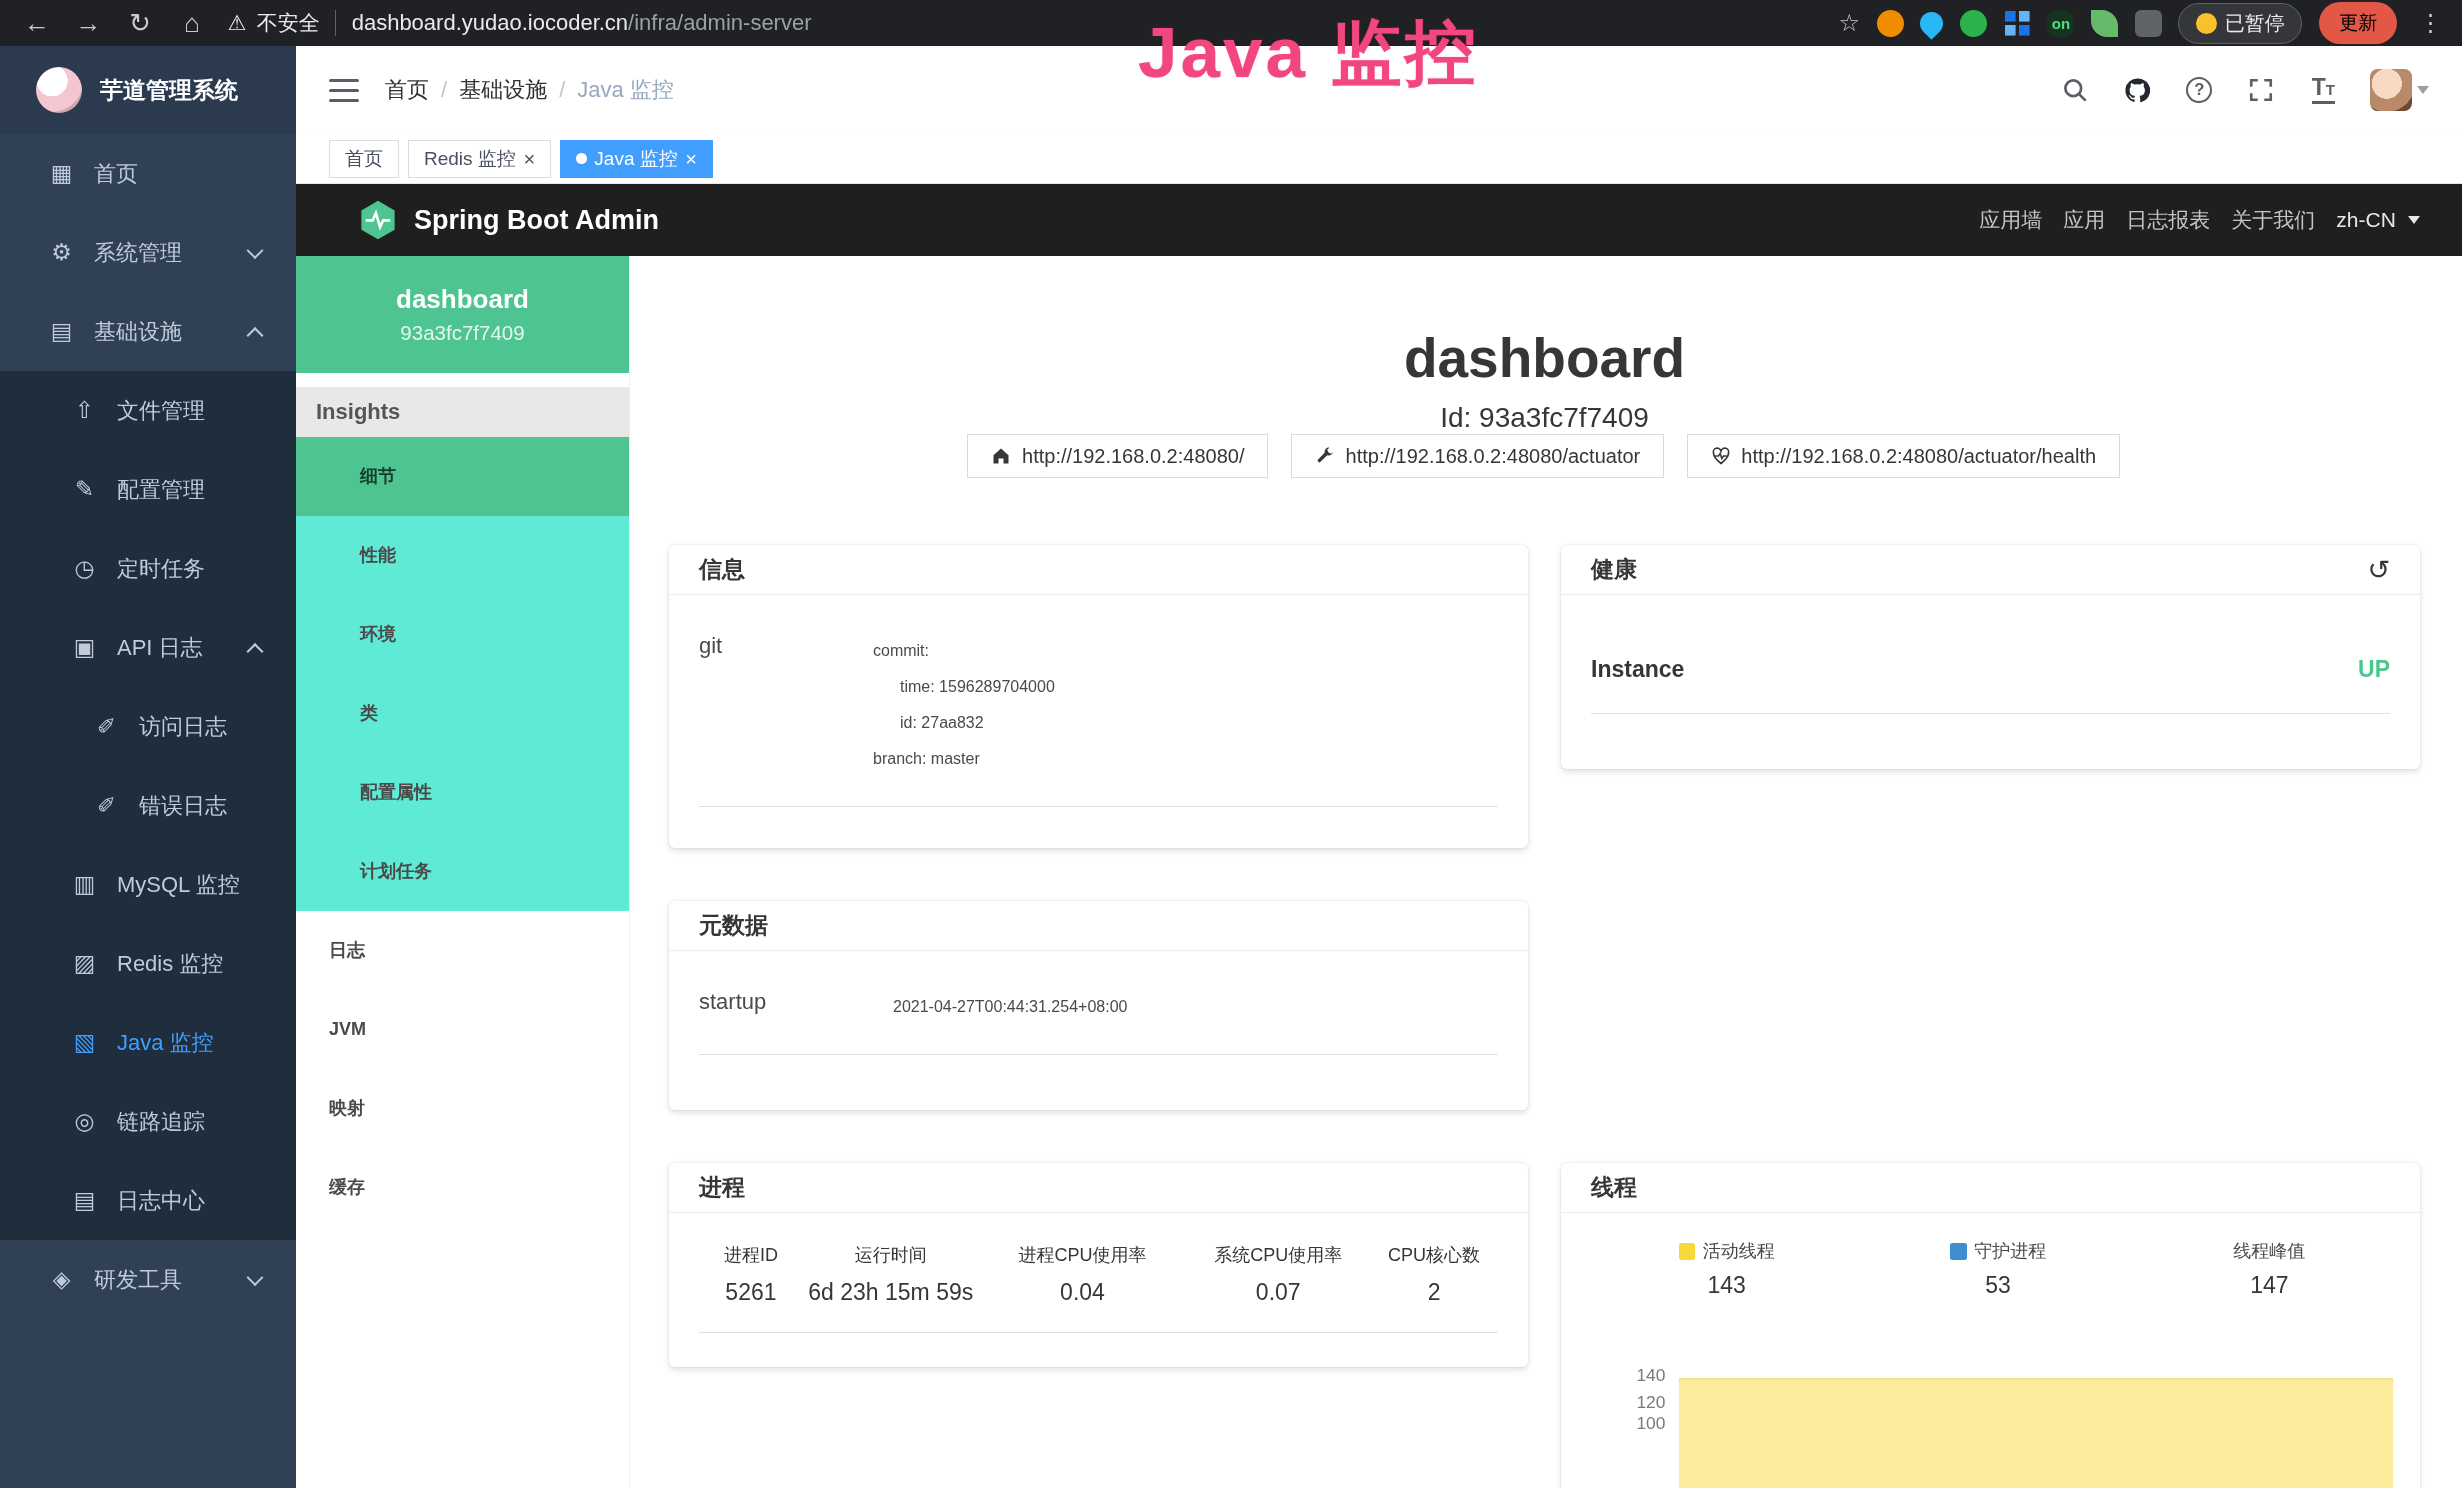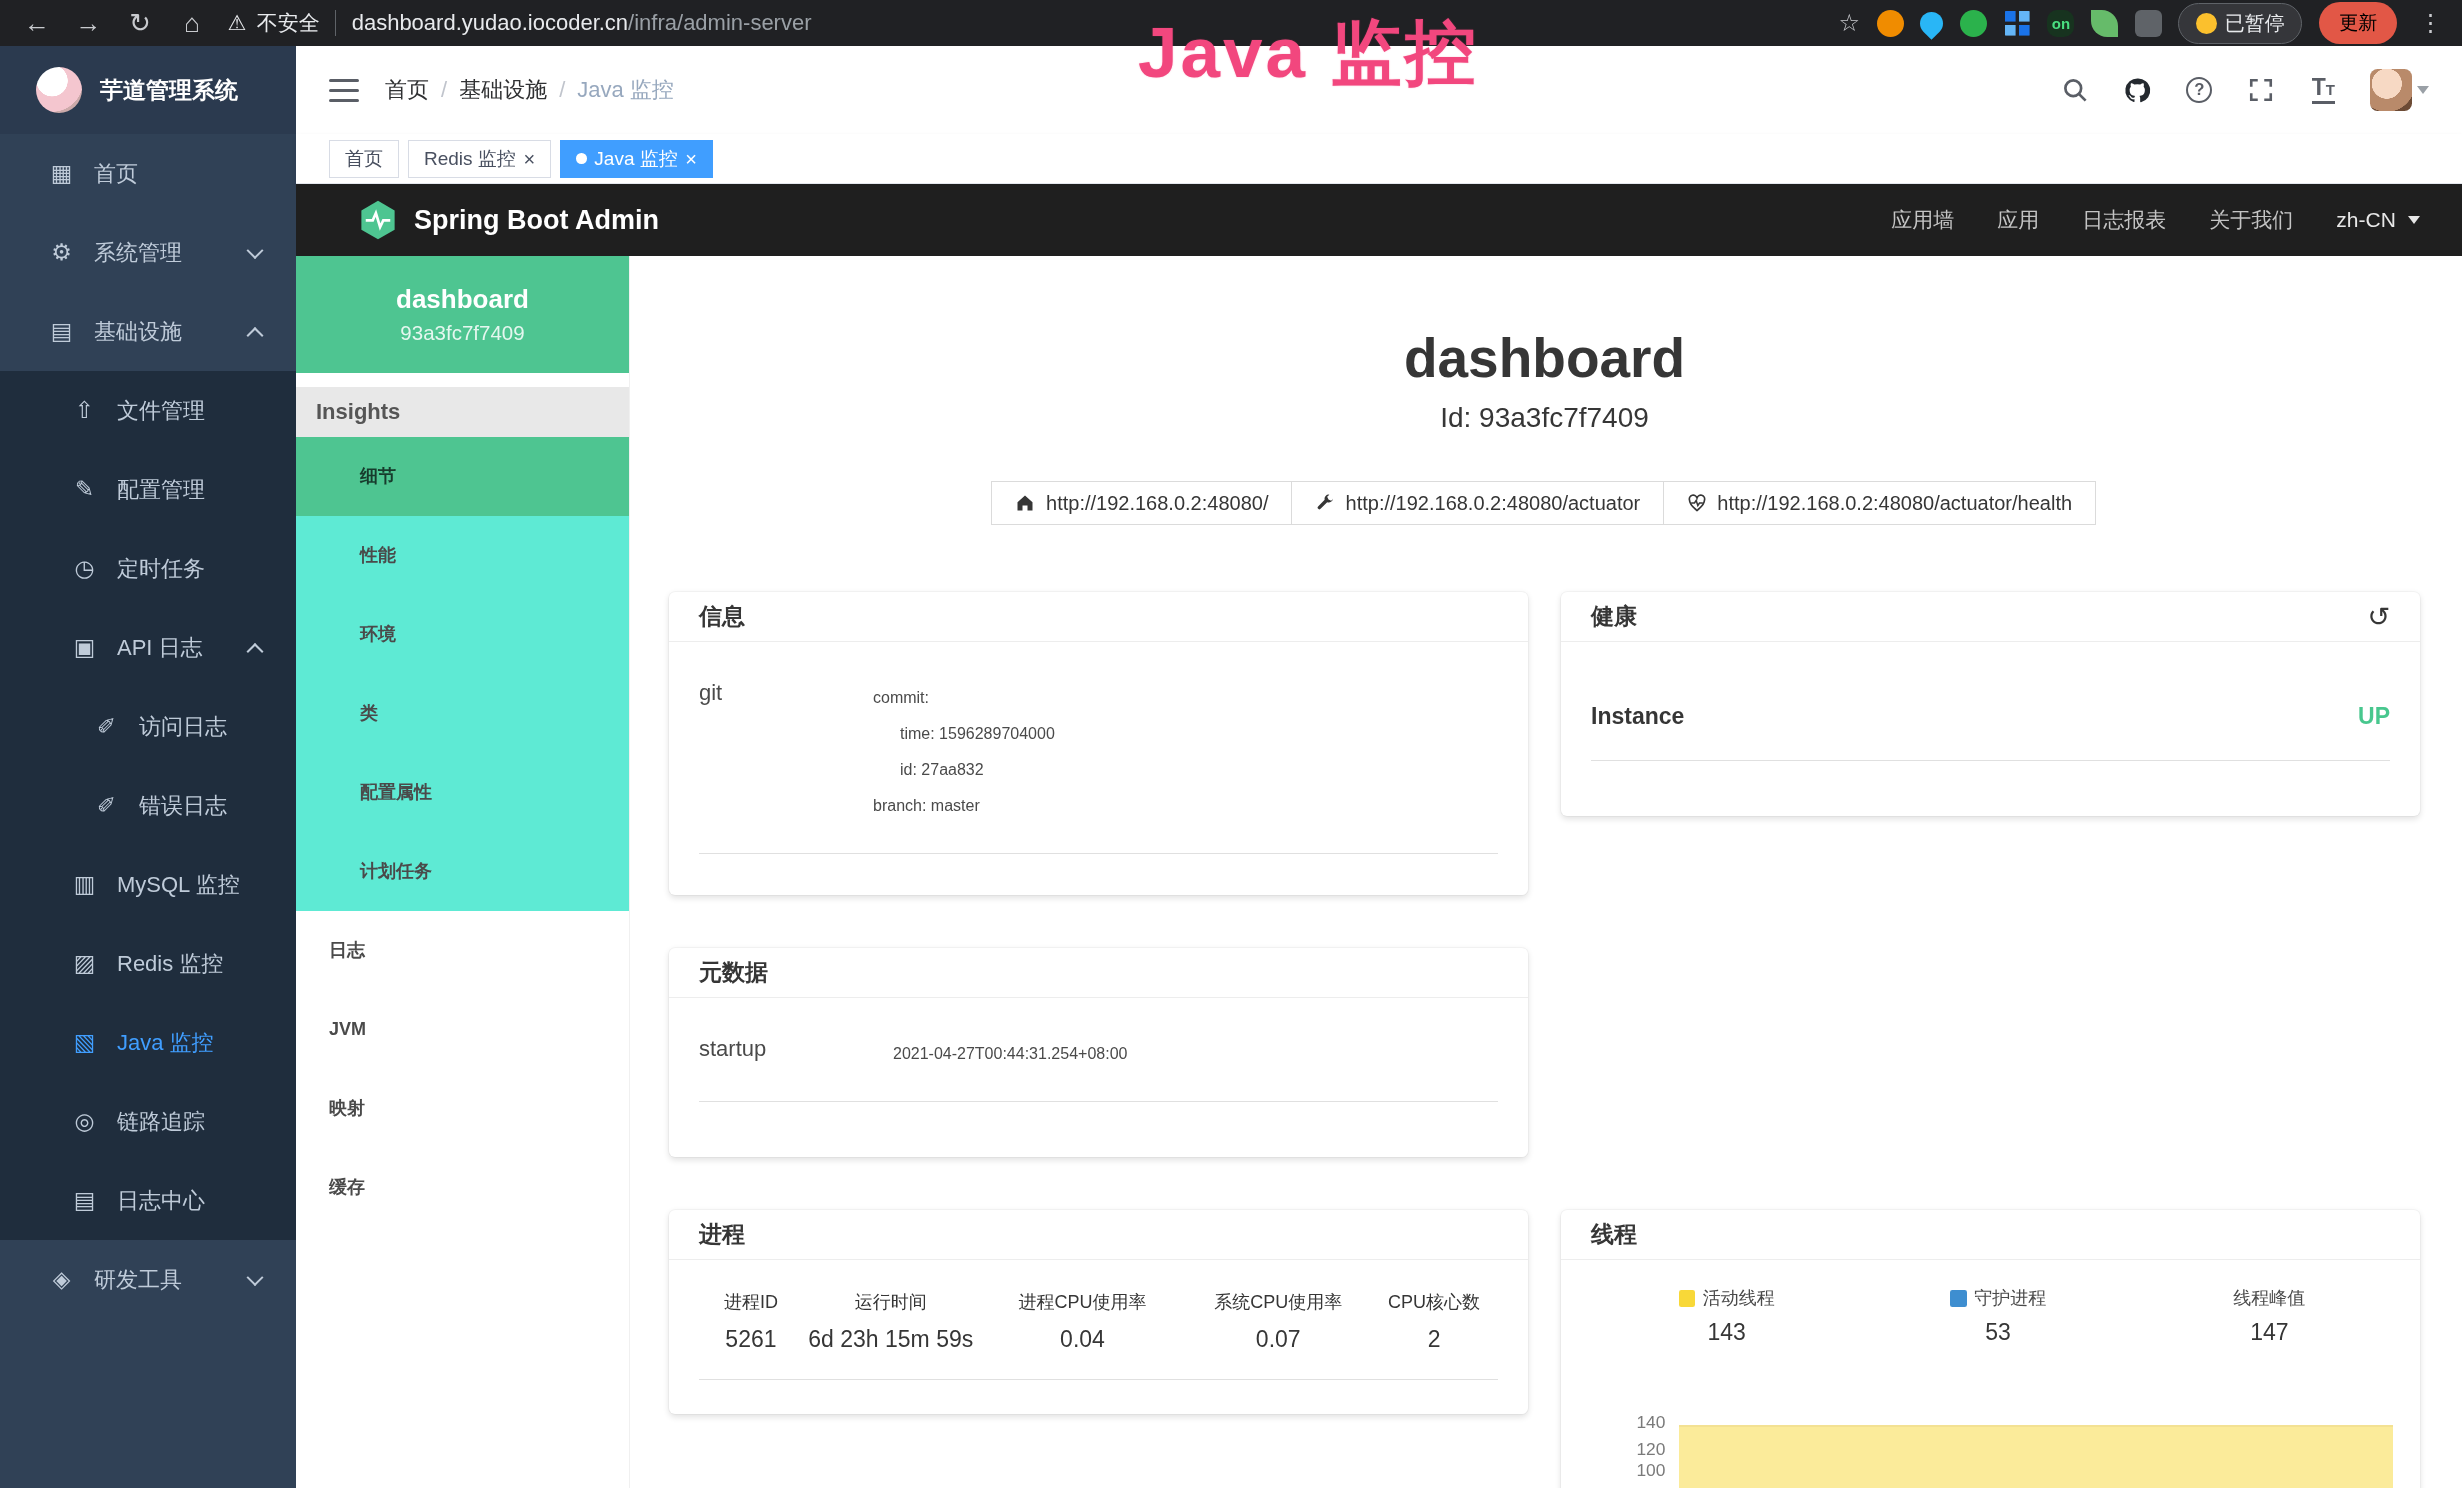--- a/index.html
+++ b/index.html
@@ -75,40 +75,40 @@
   .tab { height:38px; display:inline-flex; align-items:center; gap:7.6px; padding:0 15px; border:1.5px solid #d8dce5; background:#fff; color:#495060; font-size:19px; cursor:pointer; }
   .tab.active { background:#409eff; border-color:#409eff; color:#fff; }
   .tab .dot { width:10.6px; height:10.6px; border-radius:50%; background:#fff; }
   .tab .x { font-size:20px; line-height:1; }
 
   
   .sba { flex:1; display:flex; flex-direction:column; min-height:0; }
   .sba-header { height:72px; background:#1f1f1f; display:flex; align-items:center; padding:0 42px 0 61px; flex-shrink:0; }
   .sba-brand { display:flex; align-items:center; gap:15px; }
   .sba-brand span { color:#fff; font-size:27px; font-weight:bold; }
-  .sba-nav { margin-left:auto; display:flex; align-items:center; gap:43px; }
+  .sba-nav { margin-left:auto; display:flex; align-items:center; gap:21px; }
   .sba-nav a { color:#c4c4c4; font-size:21px; text-decoration:none; cursor:pointer; }
   .locale { display:flex; align-items:center; gap:7.6px; color:#e8e8e8; font-size:21px; cursor:pointer; }
   .locale .caret-down { border-top-color:#e8e8e8; }
 
   .sba-body { flex:1; display:flex; min-height:0; background:#fff; }
   .sba-sidebar { width:334px; flex-shrink:0; border-right:1.5px solid #f0f0f0; }
   .instance-block { height:117px; background:#4ec591; color:#fff; display:flex; flex-direction:column; align-items:center; justify-content:center; gap:6px; cursor:pointer; }
   .instance-name { font-size:26px; font-weight:bold; }
   .instance-id { font-size:20.5px; color:rgba(255,255,255,.85); }
   .group-label { margin-top:13.7px; height:50px; background:#e8e8e8; display:flex; align-items:center; padding-left:20px; font-size:22px; font-weight:bold; color:#555; }
   .side-item { height:79px; display:flex; align-items:center; font-size:18px; color:#4a4a4a; cursor:pointer;font-weight:bold; }
   .side-item.sub { background:#5eead4; padding-left:64px; }
   .side-item.sub.active { background:#4ec591; color:#173b2c; }
   .side-item.root { background:#fff; padding-left:33px; }
 
   .sba-main { flex:1; min-width:0; padding:0 42px 0 39px; overflow:hidden; }
   .inst-title { margin-top:72px; text-align:center; font-size:55px; font-weight:bold; color:#363636; line-height:1.1; }
   .inst-sub { margin-top:13.7px; text-align:center; font-size:28px; color:#363636; }
-  .links-row { margin-top:47px; display:flex; justify-content:center; }
+  .links-row { display:flex; justify-content:center;gap:24px; }
   .link-btn { display:flex; align-items:center; gap:10.6px; height:44px; padding:0 23px; border:1.5px solid #dbdbdb; background:#fff; color:#363636; font-size:20px; cursor:pointer; margin-left:-1.5px; white-space:nowrap; }
   .link-btn svg { flex-shrink:0; }
 
   .cards { margin-top:67px; display:flex; gap:33px; align-items:flex-start; }
   .col { flex:1; min-width:0; }
   .card { background:#fff; border-radius:6px; box-shadow:0 2.3px 6px rgba(10,10,10,.12), 0 0 0 0.8px rgba(10,10,10,.04); overflow:hidden; }
   .card-h { height:50px; display:flex; align-items:center; justify-content:space-between; padding:0 30px; font-size:23px; font-weight:bold; color:#363636; border-bottom:1.5px solid #ededed; }
   .hist-icon { font-weight:normal; font-size:27px; color:#363636; cursor:pointer; }
 
   .card.info { height:303px; margin-bottom:53px; }

